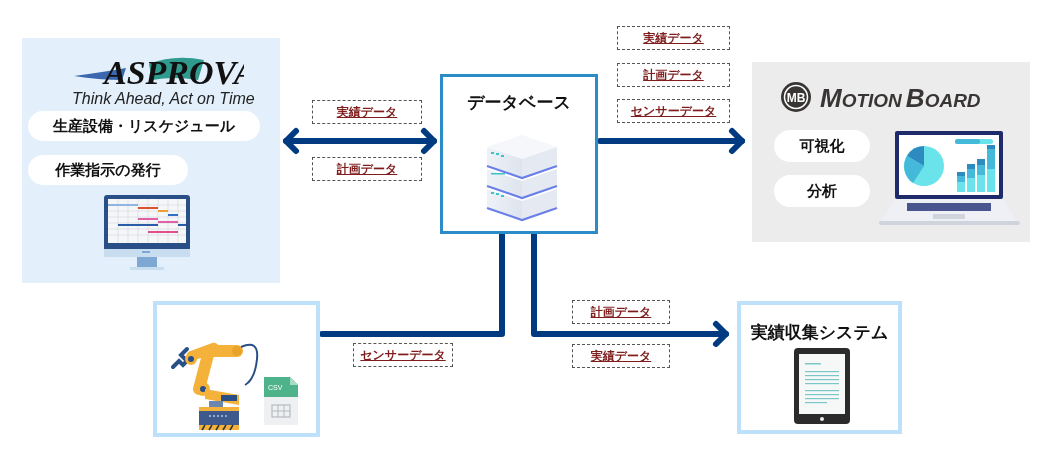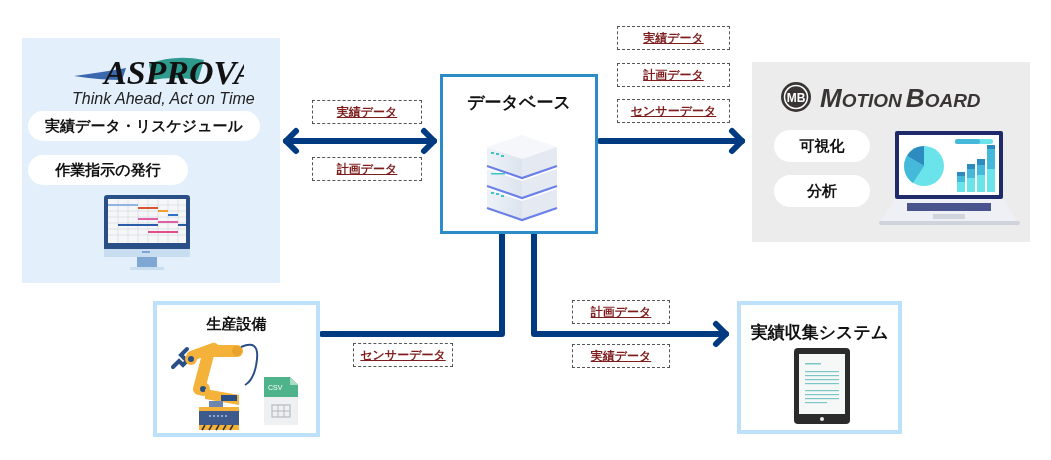--- a/index.html
+++ b/index.html
@@ -67,21 +67,21 @@
   </g>
 </svg>
 
 <div id="asprova-panel" class="abs">
   <svg class="abs logo-asprova" viewBox="0 0 170 46">
     <path d="M0 30 Q30 26 52 22 L48 34 Q25 34 0 30Z" fill="#1d4fa0" opacity="0.85"></path>
     <path d="M75 18 Q100 8 130 14 L124 34 Q100 30 78 34Z" fill="#0f8c7a" opacity="0.85"></path>
     <text x="30" y="38" font-family="Liberation Serif, serif" font-size="34" font-weight="bold" font-style="italic" fill="#111">ASPROVA</text>
   </svg>
   <div class="abs logo-tagline">Think Ahead, Act on Time</div>
-  <div class="abs pill pill-a1">実績データ・リスケジュール</div>
+  <div class="abs pill pill-a1">生産設備・リスケジュール</div>
   <div class="abs pill pill-a2">作業指示の発行</div>
   <svg class="abs monitor-a" viewBox="0 0 90 80">
     <rect x="2" y="2" width="86" height="56" rx="3" fill="#2a4f86"></rect>
     <rect x="6" y="6" width="78" height="44" fill="#f4f6f8"></rect>
     <g stroke="#d3d7dc" stroke-width="0.6">
       <line x1="6" y1="12" x2="84" y2="12"></line>
         <line x1="6" y1="18" x2="84" y2="18"></line>
         <line x1="6" y1="24" x2="84" y2="24"></line>
       <line x1="6" y1="30" x2="84" y2="30"></line>
         <line x1="6" y1="36" x2="84" y2="36"></line>
@@ -191,21 +191,20 @@
         <rect x="110" y="16" width="8" height="4" fill="#2e8bbf"></rect>
     </g>
     <polygon points="18,70 126,70 140,92 4,92" fill="#eef0f6"></polygon>
     <rect x="30" y="74" width="84" height="8" fill="#4a5590"></rect>
     <rect x="56" y="85" width="32" height="5" fill="#d0d4dd"></rect>
     <rect x="2" y="92" width="141" height="4" rx="2" fill="#cfd3dc"></rect>
   </svg>
 </div>
 
 <div id="equip-panel" class="abs">
-  <div class="abs equip-title">生産設備</div>
   <svg class="abs robot" viewBox="0 0 100 92">
     <path d="M4 28 L10 22 L14 26 L18 22 L12 16 L18 10" stroke="#2a4f86" stroke-width="4" fill="none" stroke-linecap="round"></path>
     <rect x="16" y="14" width="34" height="10" rx="5" transform="rotate(-20 16 14)" fill="#f4b23a"></rect>
     <circle cx="22" cy="20" r="6" fill="#f4b23a"></circle>
       <circle cx="22" cy="20" r="3" fill="#2a4f86"></circle>
     <rect x="36" y="6" width="38" height="12" rx="6" fill="#f4b23a"></rect>
     <path d="M40 12 L30 50" stroke="#f4b23a" stroke-width="12" stroke-linecap="round"></path>
     <circle cx="68" cy="12" r="5" fill="#e9a22a"></circle>
     <path d="M72 8 Q90 0 88 20 Q86 40 76 46" stroke="#2a4f86" stroke-width="2" fill="none"></path>
     <circle cx="34" cy="50" r="7" fill="#f4b23a"></circle>

